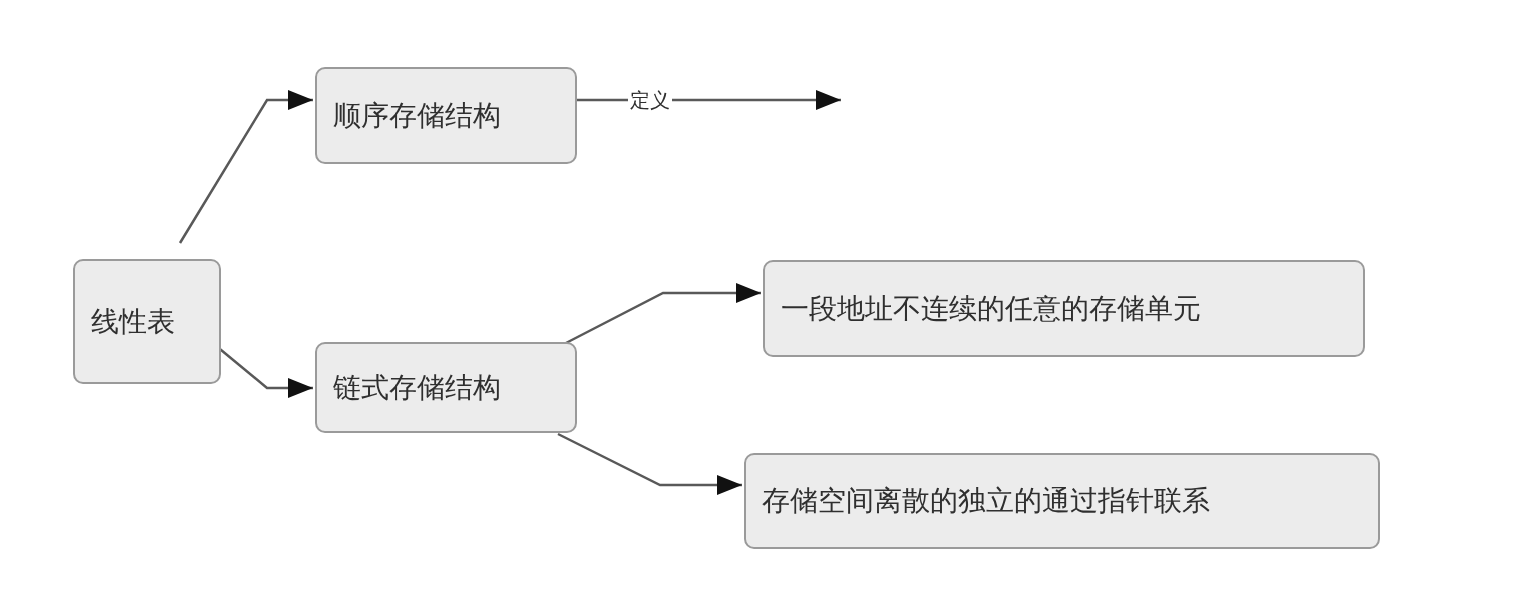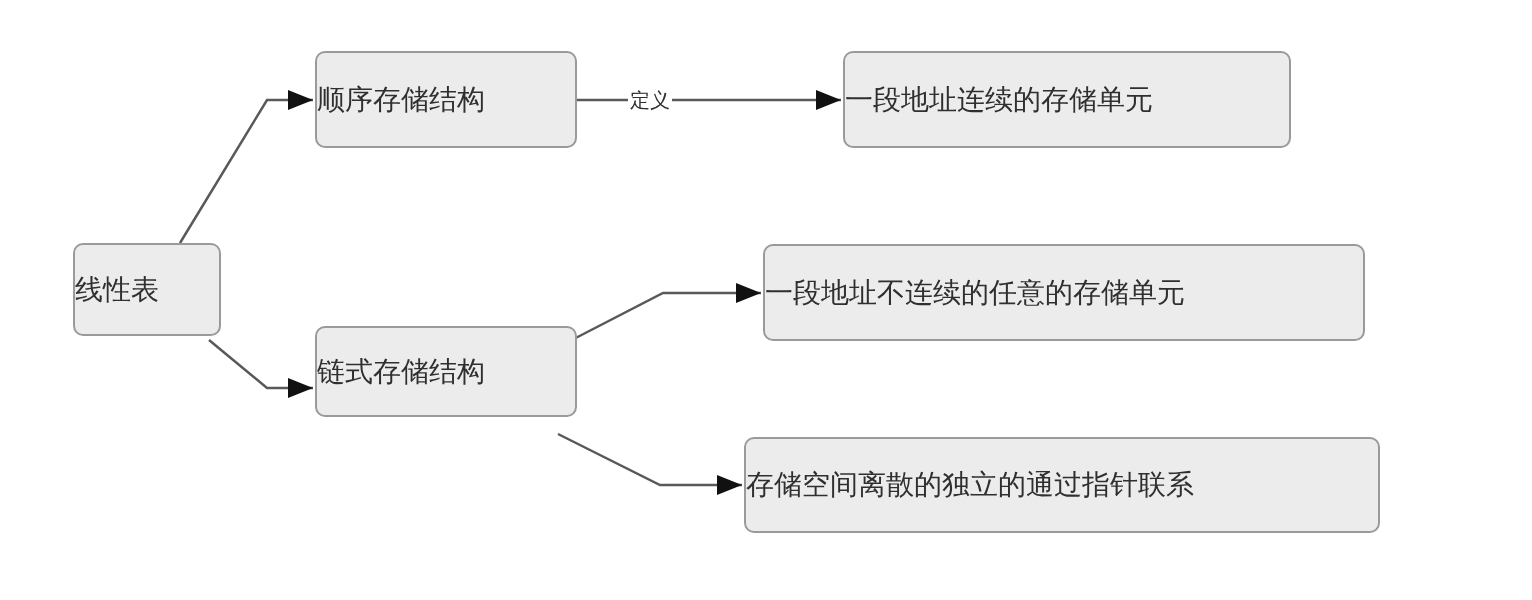--- a/index.html
+++ b/index.html
@@ -32,27 +32,29 @@
     stroke-width: 2.5;
     fill: none;
   }
   .node {
     position: absolute;
     background: var(--node-fill);
     border: 2px solid var(--node-border);
     border-radius: 10px;
     display: flex;
     align-items: center;
+    padding-left: 16px;
     padding-right: 12px;
     color: var(--text);
     font-size: 28px;
     line-height: 1.2;
     white-space: nowrap;
+    margin-top: 16px;
   }
-  .node-root            { left: 73px;  top: 243px; width: 148px; height: 93px; }
+  .node-root            { left: 73px;  top: 243px; width: 148px; height: 125px; }
   .node-sequential      { left: 315px; top: 51px;  width: 262px; height: 97px; }
   .node-sequential-def  { left: 843px; top: 51px;  width: 448px; height: 97px; }
   .node-linked          { left: 315px; top: 326px; width: 262px; height: 91px; }
   .node-linked-detail-1 { left: 763px; top: 244px; width: 602px; height: 97px; }
   .node-linked-detail-2 { left: 744px; top: 437px; width: 636px; height: 96px; }
   .edge-label {
     position: absolute;
     left: 650px; top: 100px;
     transform: translate(-50%, -50%);
     background: var(--background);
@@ -81,23 +83,20 @@
   </svg>
 
   <div class="node node-root">
     <span>线性表</span>
   </div>
 
   <div class="node node-sequential">
     <span>顺序存储结构</span>
   </div>
 
-  <div class="node node-sequential-def">
-    <span>一段地址连续的存储单元</span>
-  </div>
 
   <div class="node node-linked">
     <span>链式存储结构</span>
   </div>
 
   <div class="node node-linked-detail-1">
     <span>一段地址不连续的任意的存储单元</span>
   </div>
 
   <div class="node node-linked-detail-2">

